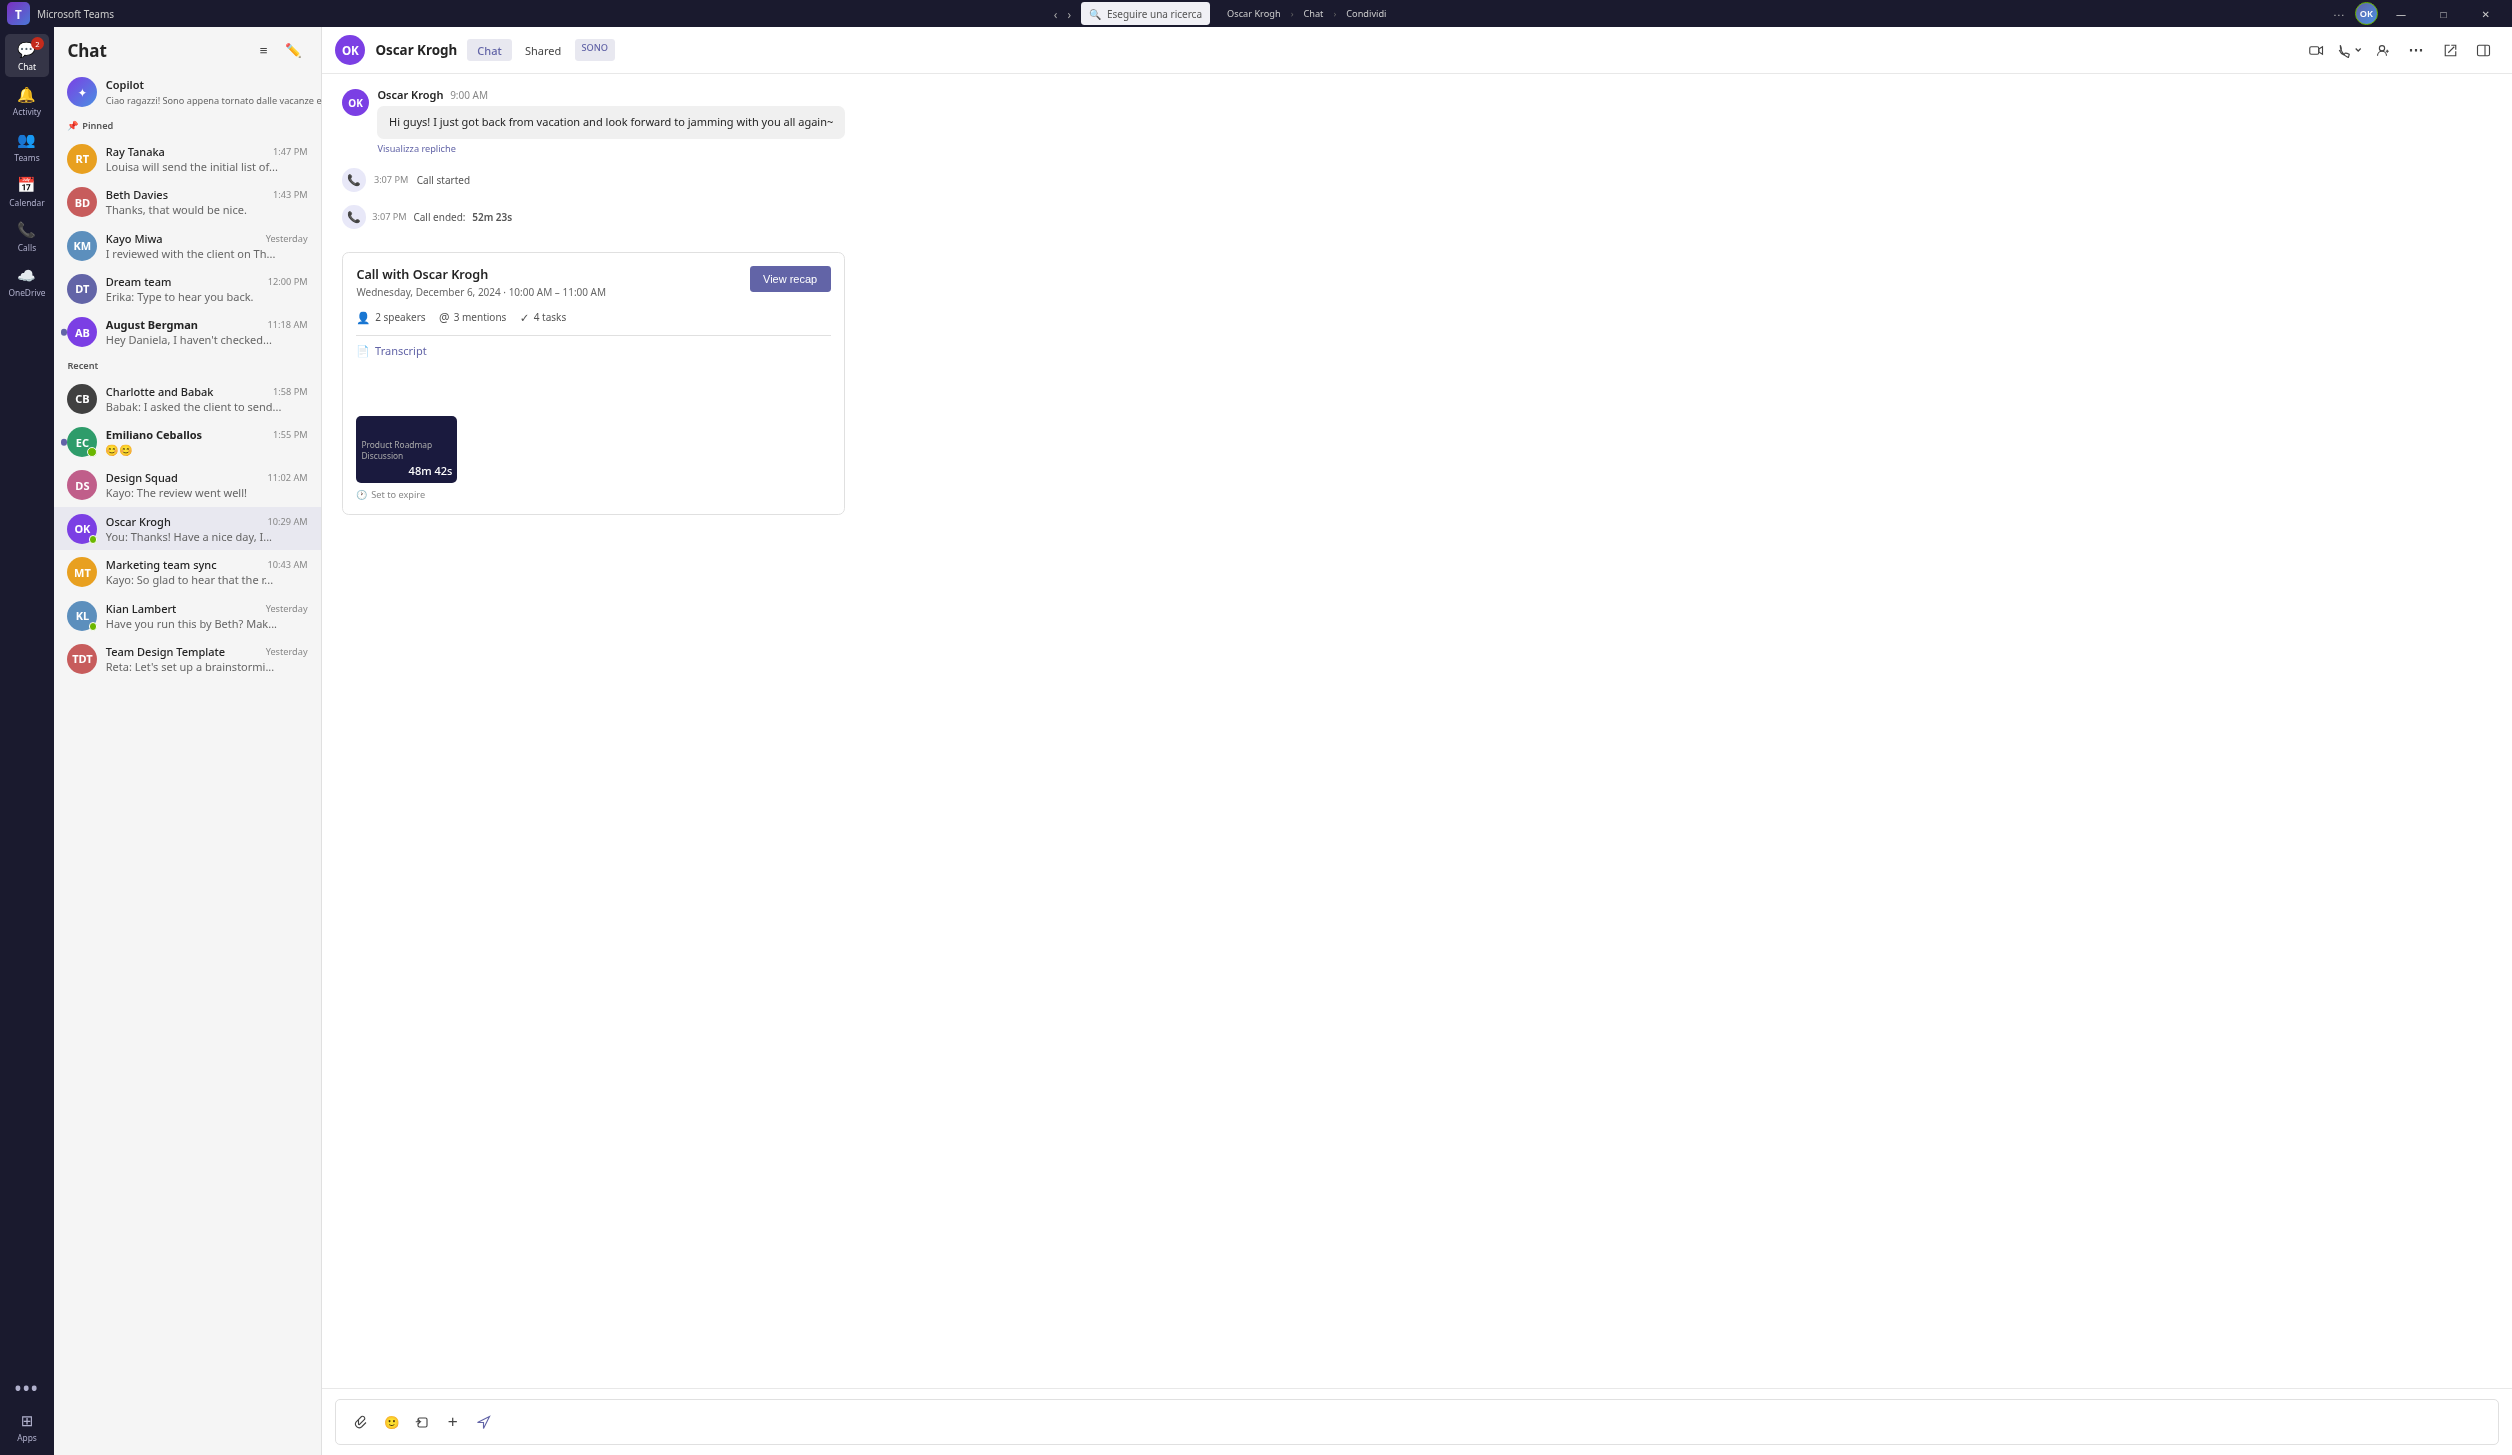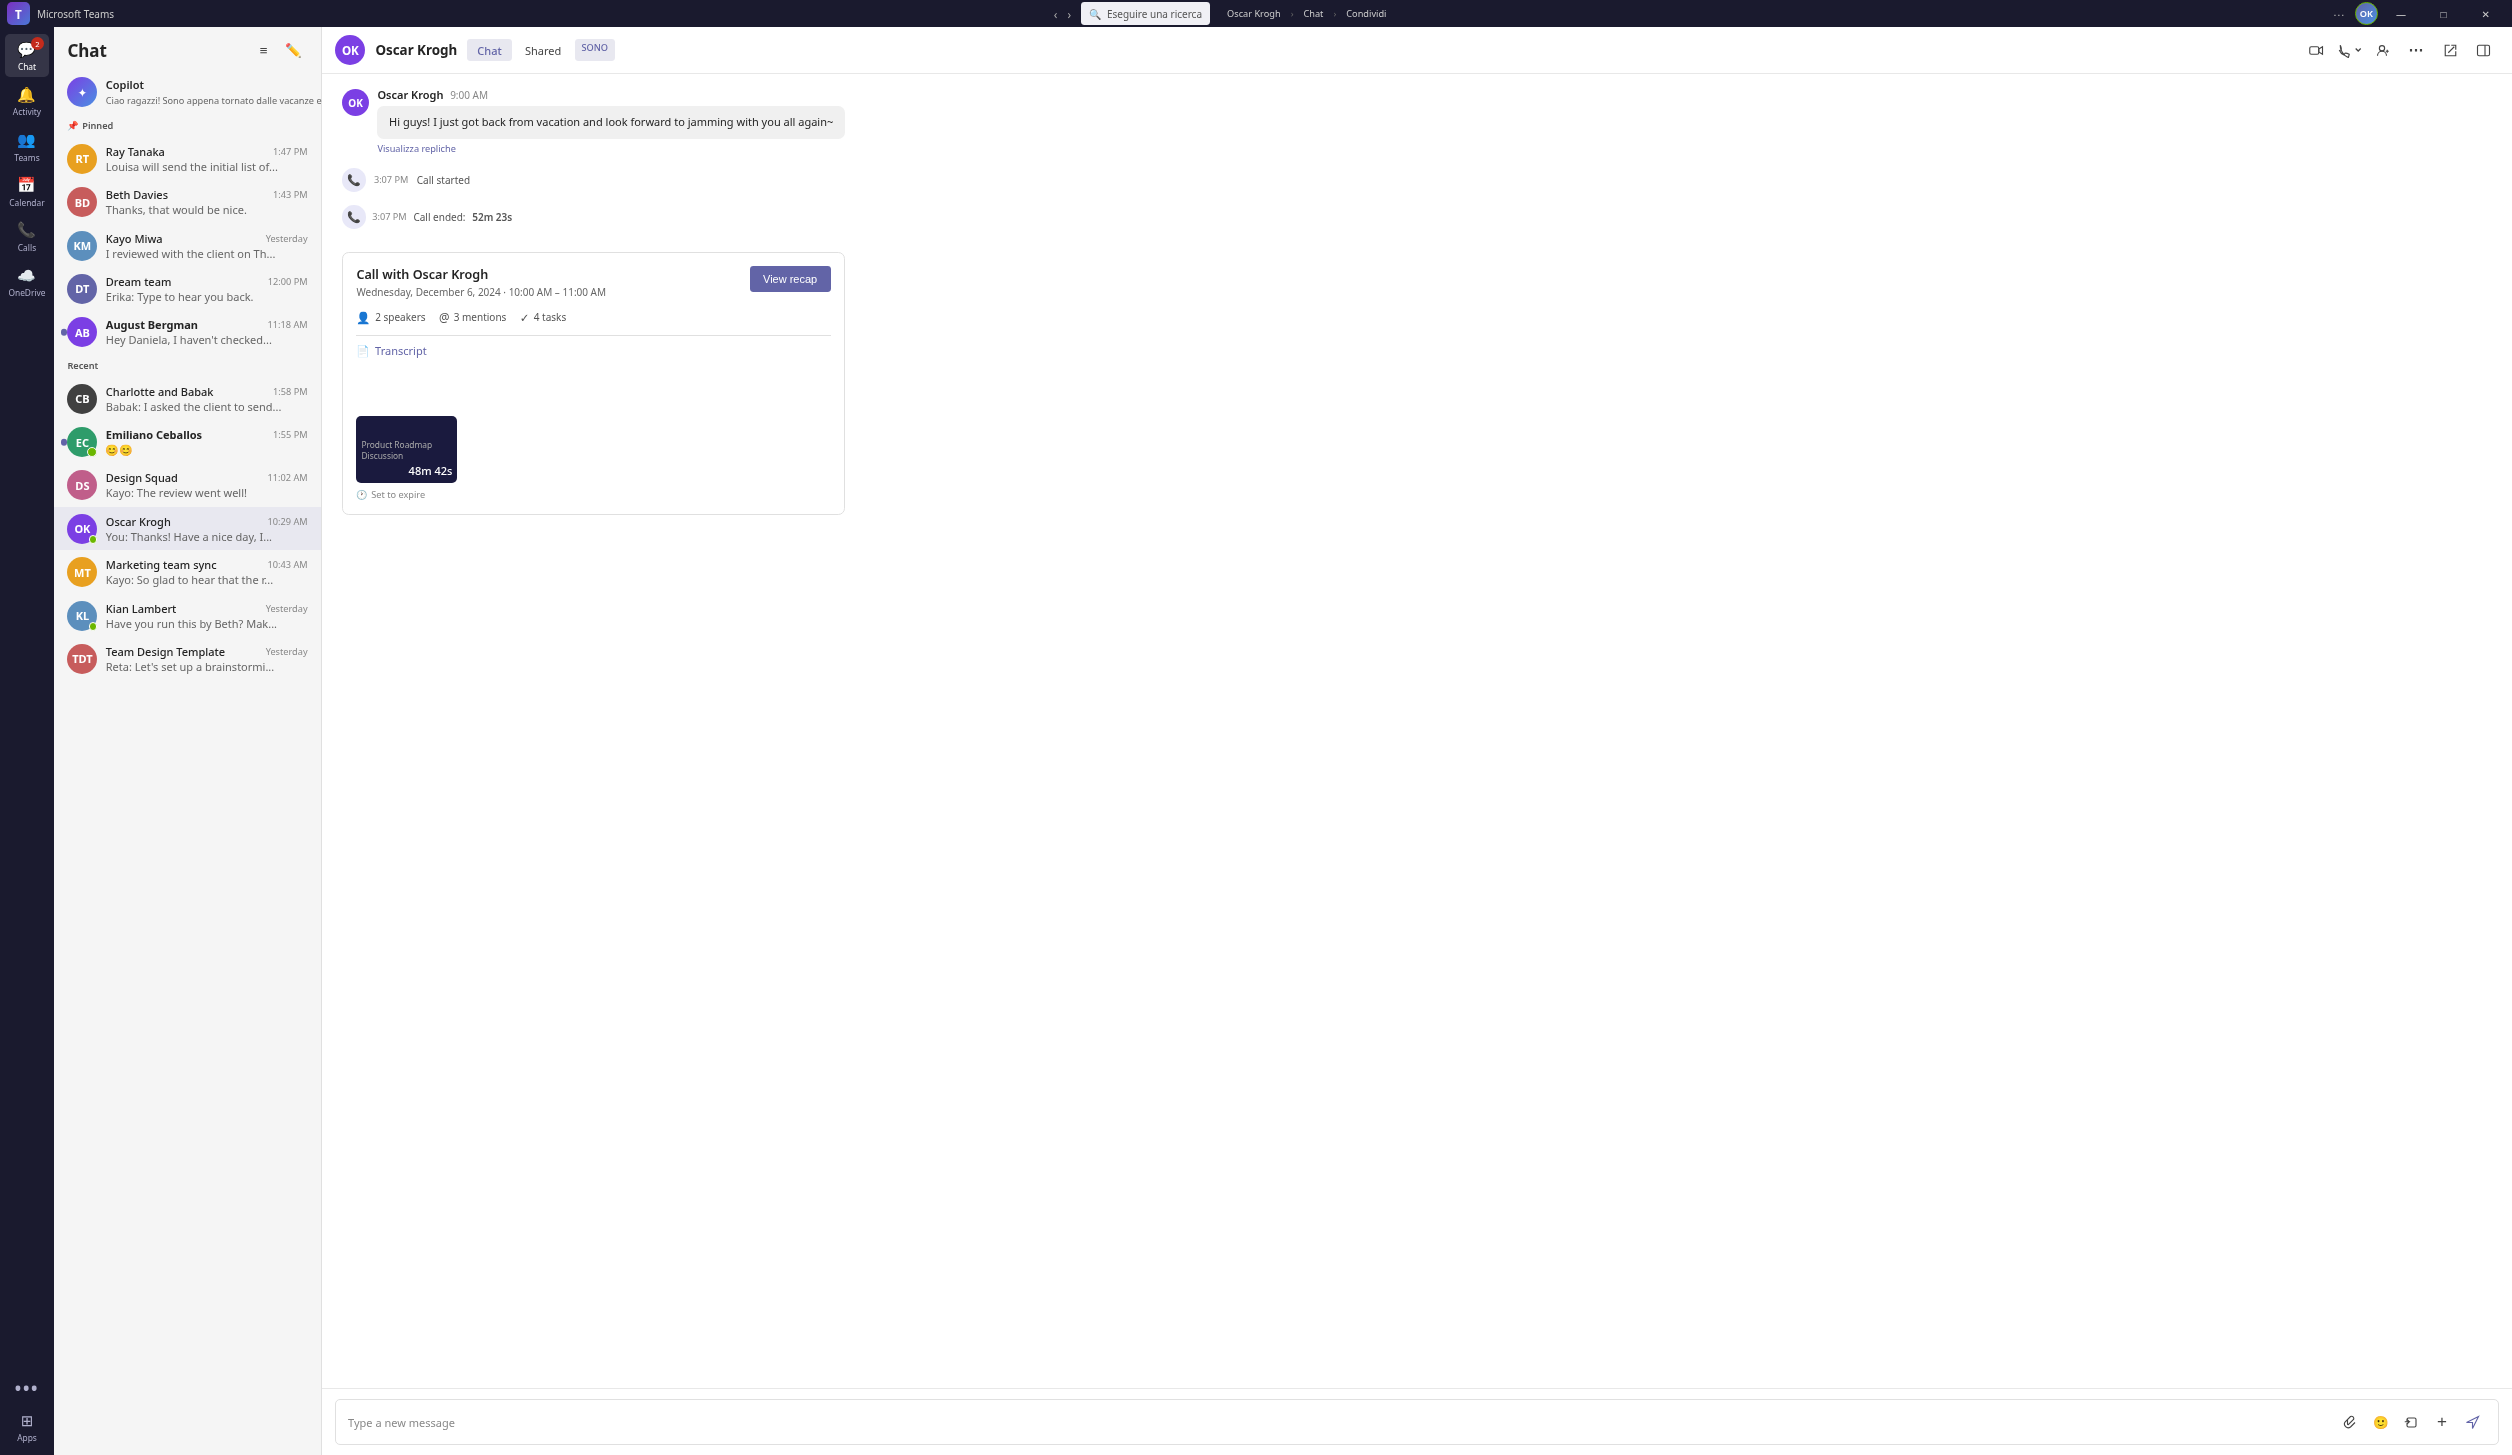--- a/index.html
+++ b/index.html
@@ -922,21 +922,20 @@
             </div>
           </div>
         </div>
       </div>
 
 
     </div>
 
     <div class="compose-area">
       <div class="compose-input">
-        <span class="compose-placeholder" style="flex:1;cursor:text;">Type a new message</span>
         <div class="compose-actions">
           <button class="compose-btn" title="Attach">
             <svg width="15" height="15" viewBox="0 0 20 20" fill="none">
               <path d="M16 10l-6 6a5 5 0 01-7-7l7-7a3 3 0 014 4L7 13a1 1 0 01-1-1V6" stroke="#444" stroke-width="1.5"></path>
             </svg>
           </button>
           <button class="compose-btn" title="Emoji">
             <span>🙂</span>
           </button>
           <button class="compose-btn" title="Loop">

